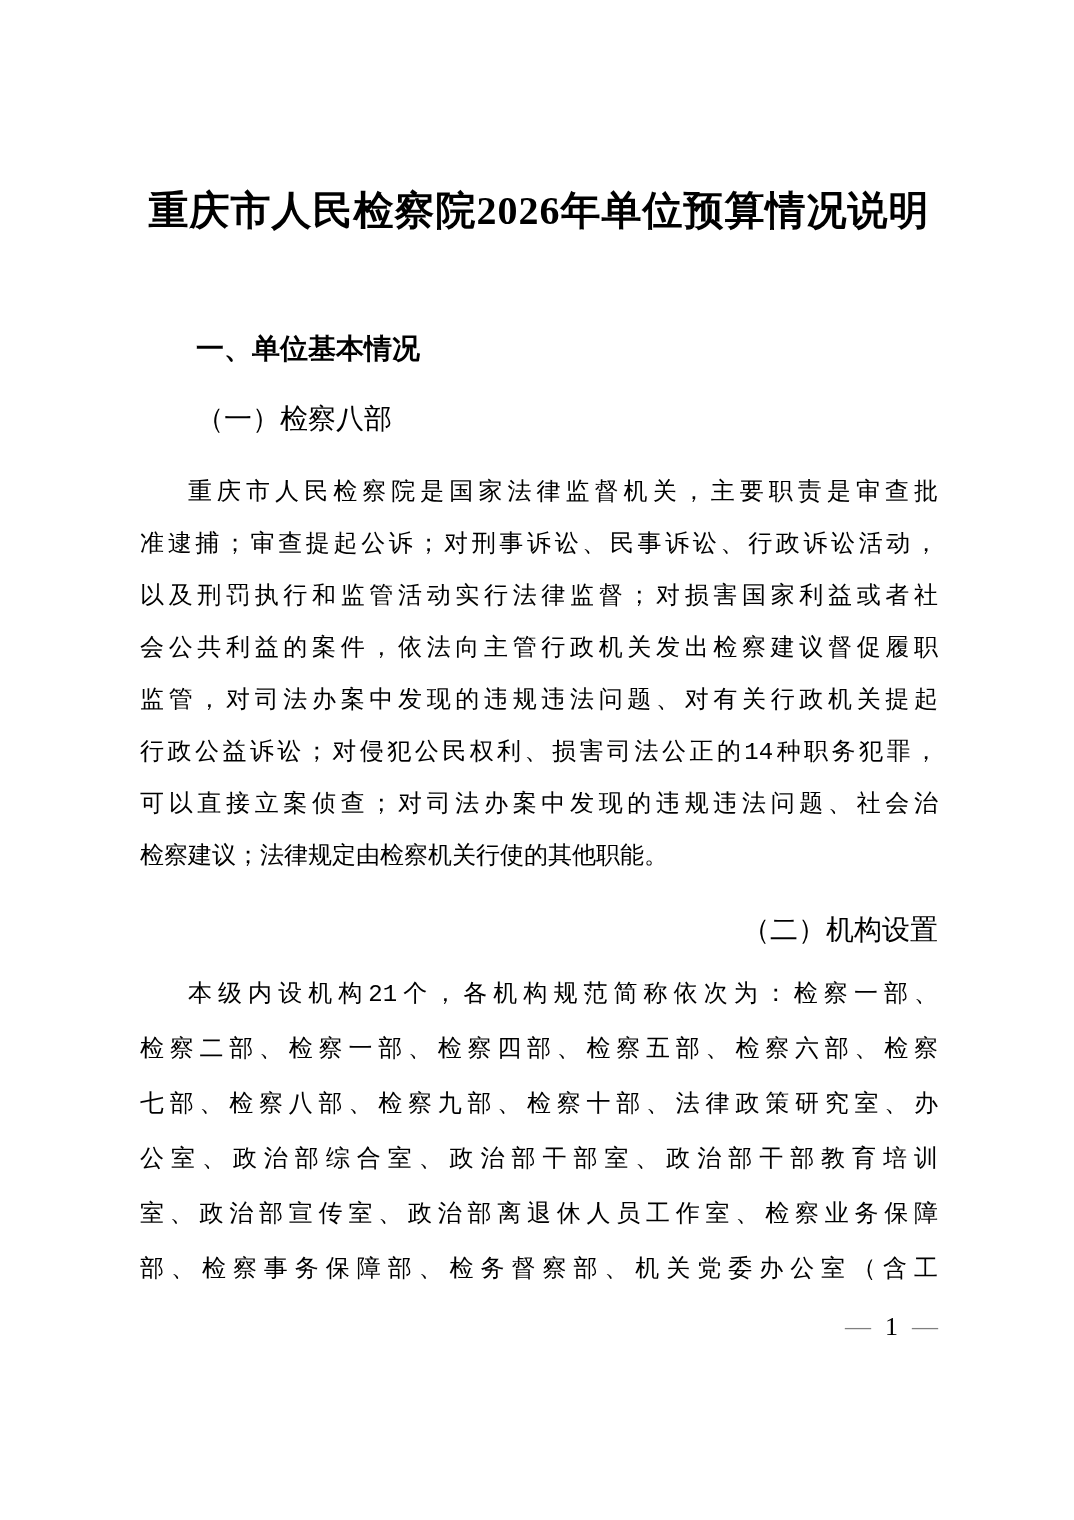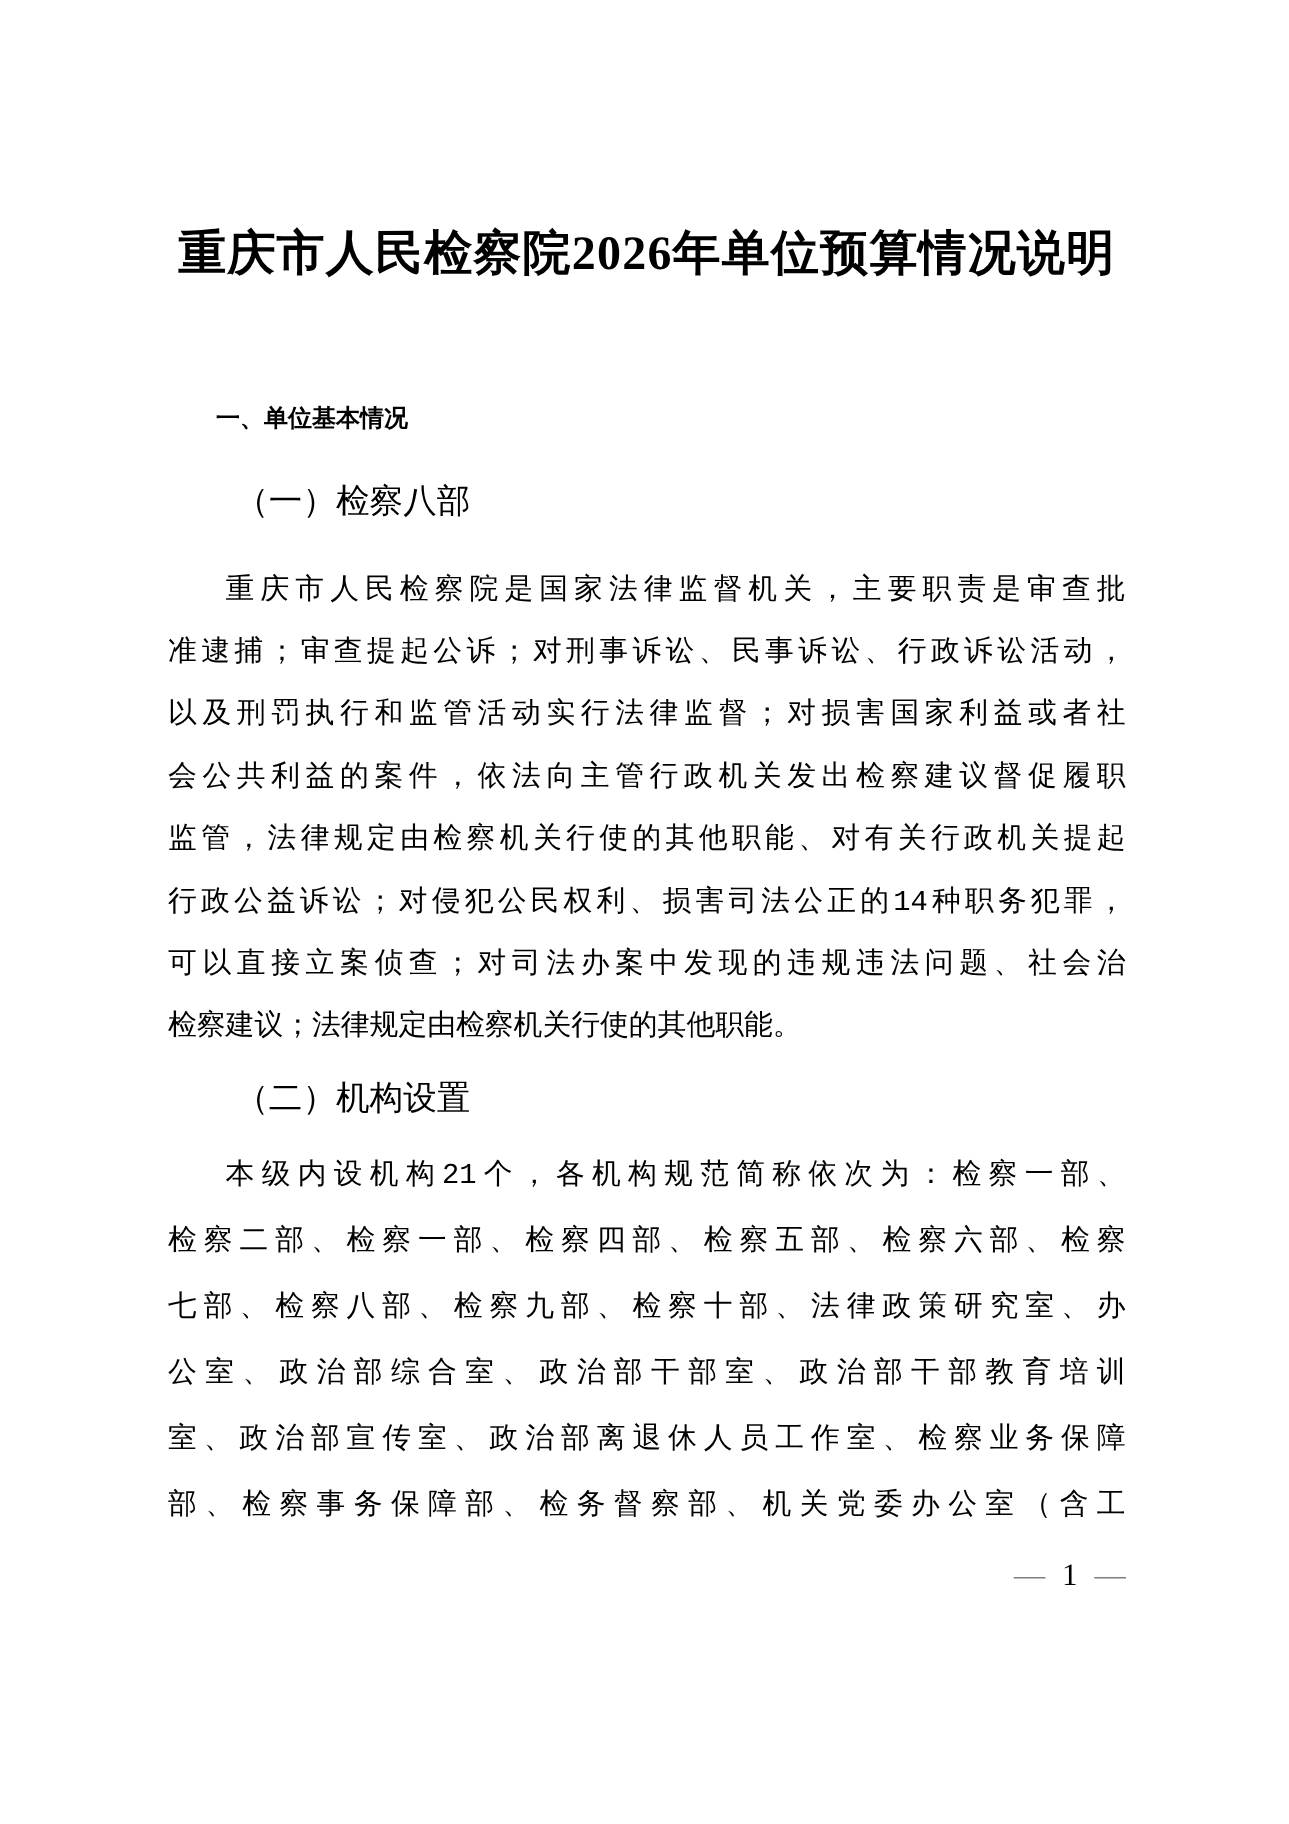--- a/index.html
+++ b/index.html
@@ -25,35 +25,36 @@
     font-size: 40px;
     line-height: 52px;
     font-weight: 700;
     text-align: center;
     font-family: "Liberation Serif", serif;
     letter-spacing: 1px;
   }
   .section-heading {
     margin: 95px 0 0 0;
     padding-left: 2em;
-    font-size: 20px;
+    font-size: 28px;
     line-height: 34px;
     font-weight: 700;
     font-family: "Liberation Sans", sans-serif;
   }
   .subsection-heading {
     margin: 36px 0 0 0;
     padding-left: 2em;
     font-size: 28px;
     line-height: 34px;
     font-weight: 400;
     font-family: "Liberation Serif", serif;
   }
   .subsection-heading.second {
-    margin-top: 16px;
+    margin-top: 30px;
+    text-align: right;
   }
   .para {
     margin: 31px 0 0 0;
   }
   .para.p2 {
     margin-top: 20px;
   }
   .line {
     font-size: 24px;
     line-height: 52px;
@@ -96,21 +97,21 @@
 
     <h2 class="section-heading">一、单位基本情况</h2>
 
     <h3 class="subsection-heading">（一）检察八部</h3>
 
     <div class="para p1">
       <div class="line indent">重庆市人民检察院是国家法律监督机关，主要职责是审查批</div>
       <div class="line">准逮捕；审查提起公诉；对刑事诉讼、民事诉讼、行政诉讼活动，</div>
       <div class="line">以及刑罚执行和监管活动实行法律监督；对损害国家利益或者社</div>
       <div class="line">会公共利益的案件，依法向主管行政机关发出检察建议督促履职</div>
-      <div class="line">监管，法律规定由检察机关行使的其他职能、对有关行政机关提起</div>
+      <div class="line">监管，对司法办案中发现的违规违法问题、对有关行政机关提起</div>
       <div class="line">行政公益诉讼；对侵犯公民权利、损害司法公正的14种职务犯罪，</div>
       <div class="line">可以直接立案侦查；对司法办案中发现的违规违法问题、社会治</div>
       <div class="line last">检察建议；法律规定由检察机关行使的其他职能。</div>
     </div>
 
     <h3 class="subsection-heading second">（二）机构设置</h3>
 
     <div class="para p2">
       <div class="line indent">本级内设机构21个，各机构规范简称依次为：检察一部、</div>
       <div class="line">检察二部、检察一部、检察四部、检察五部、检察六部、检察</div>

